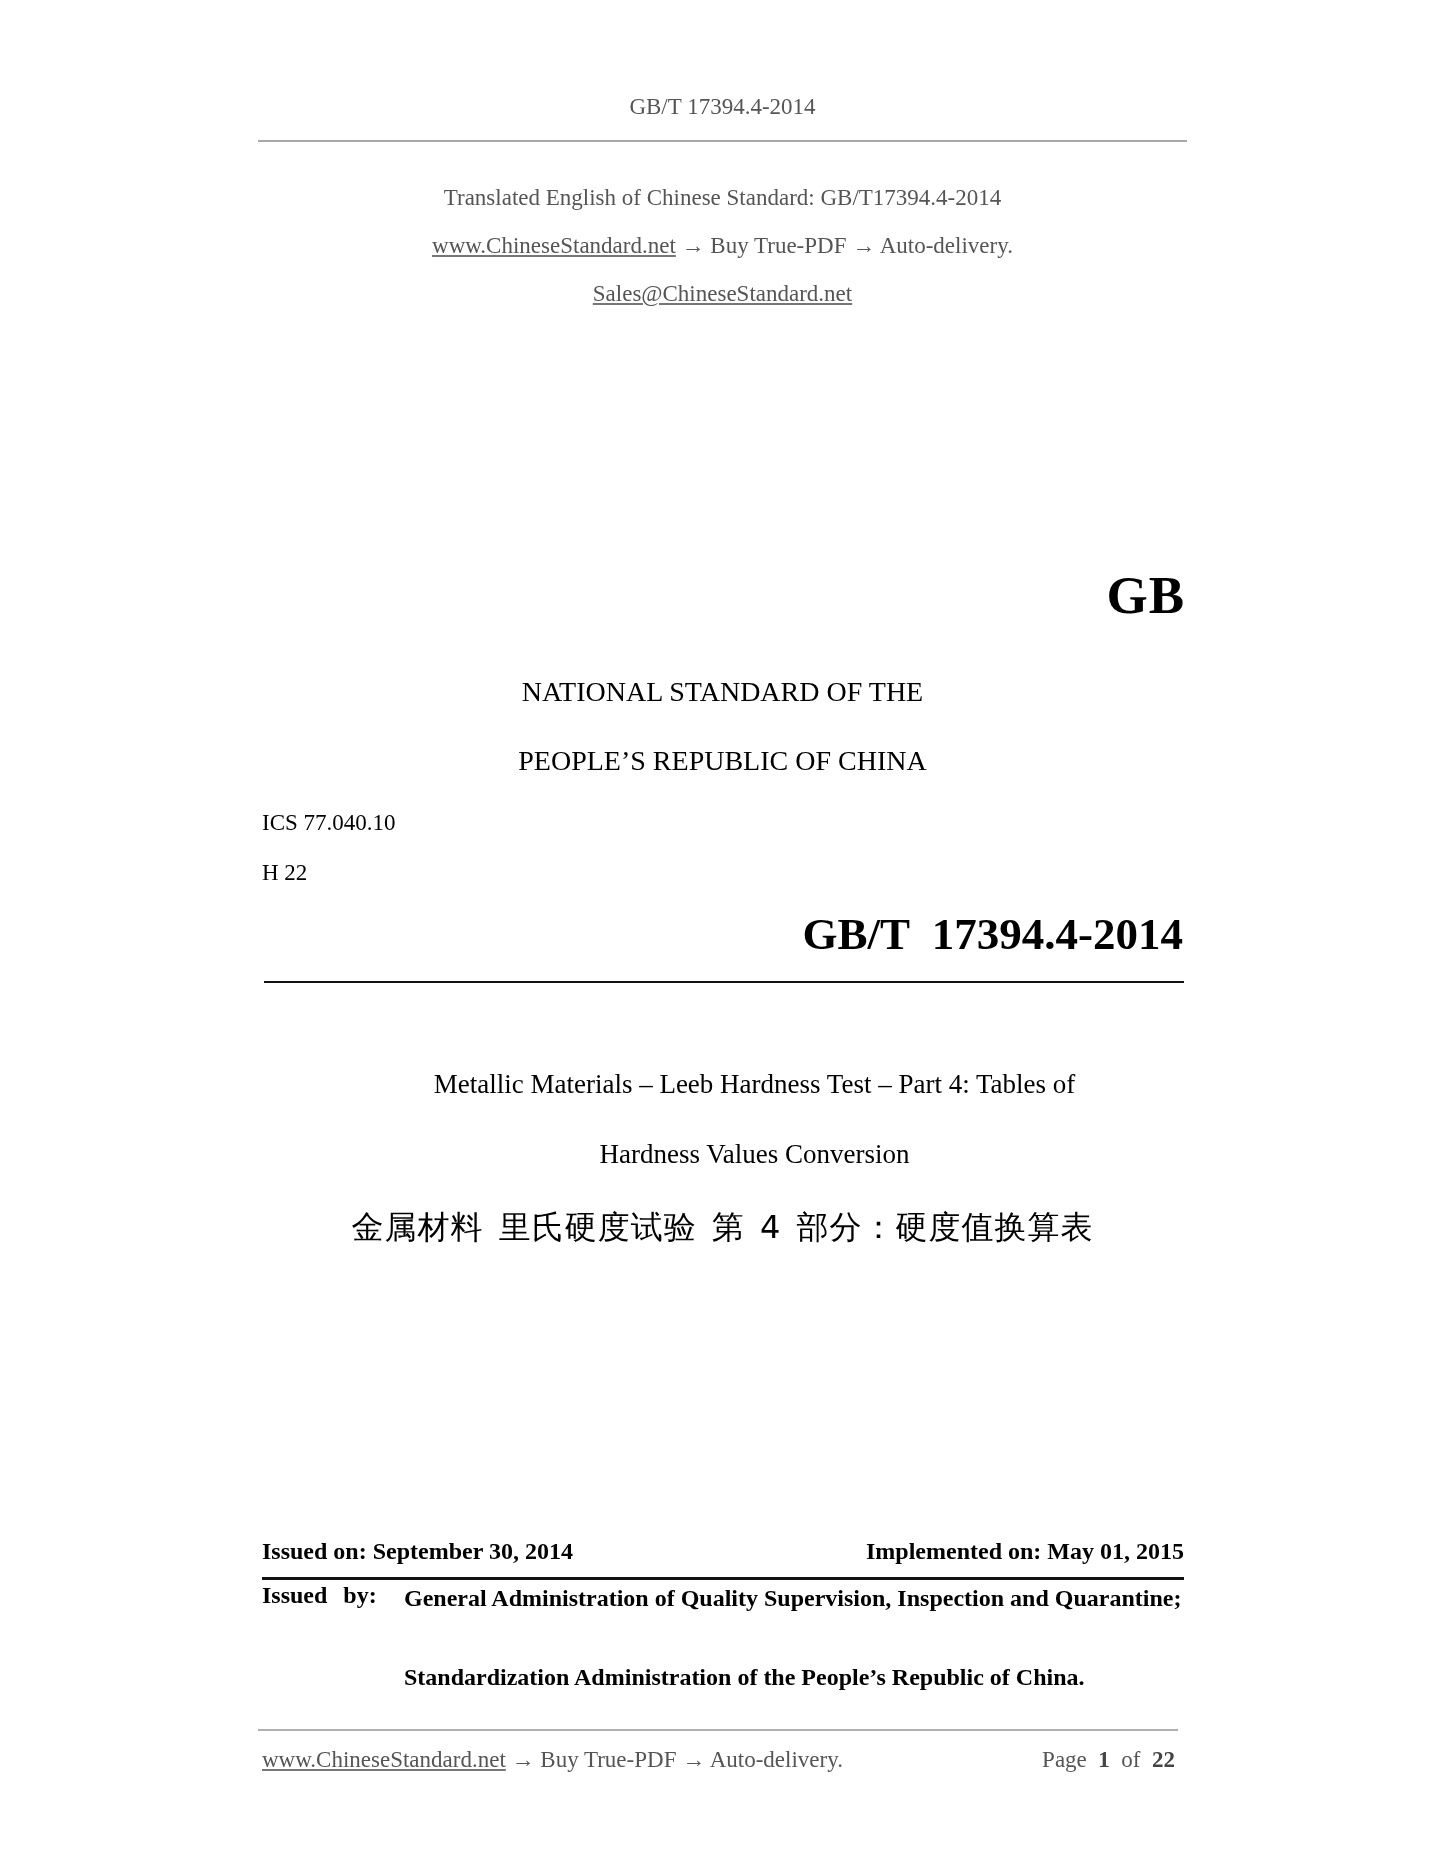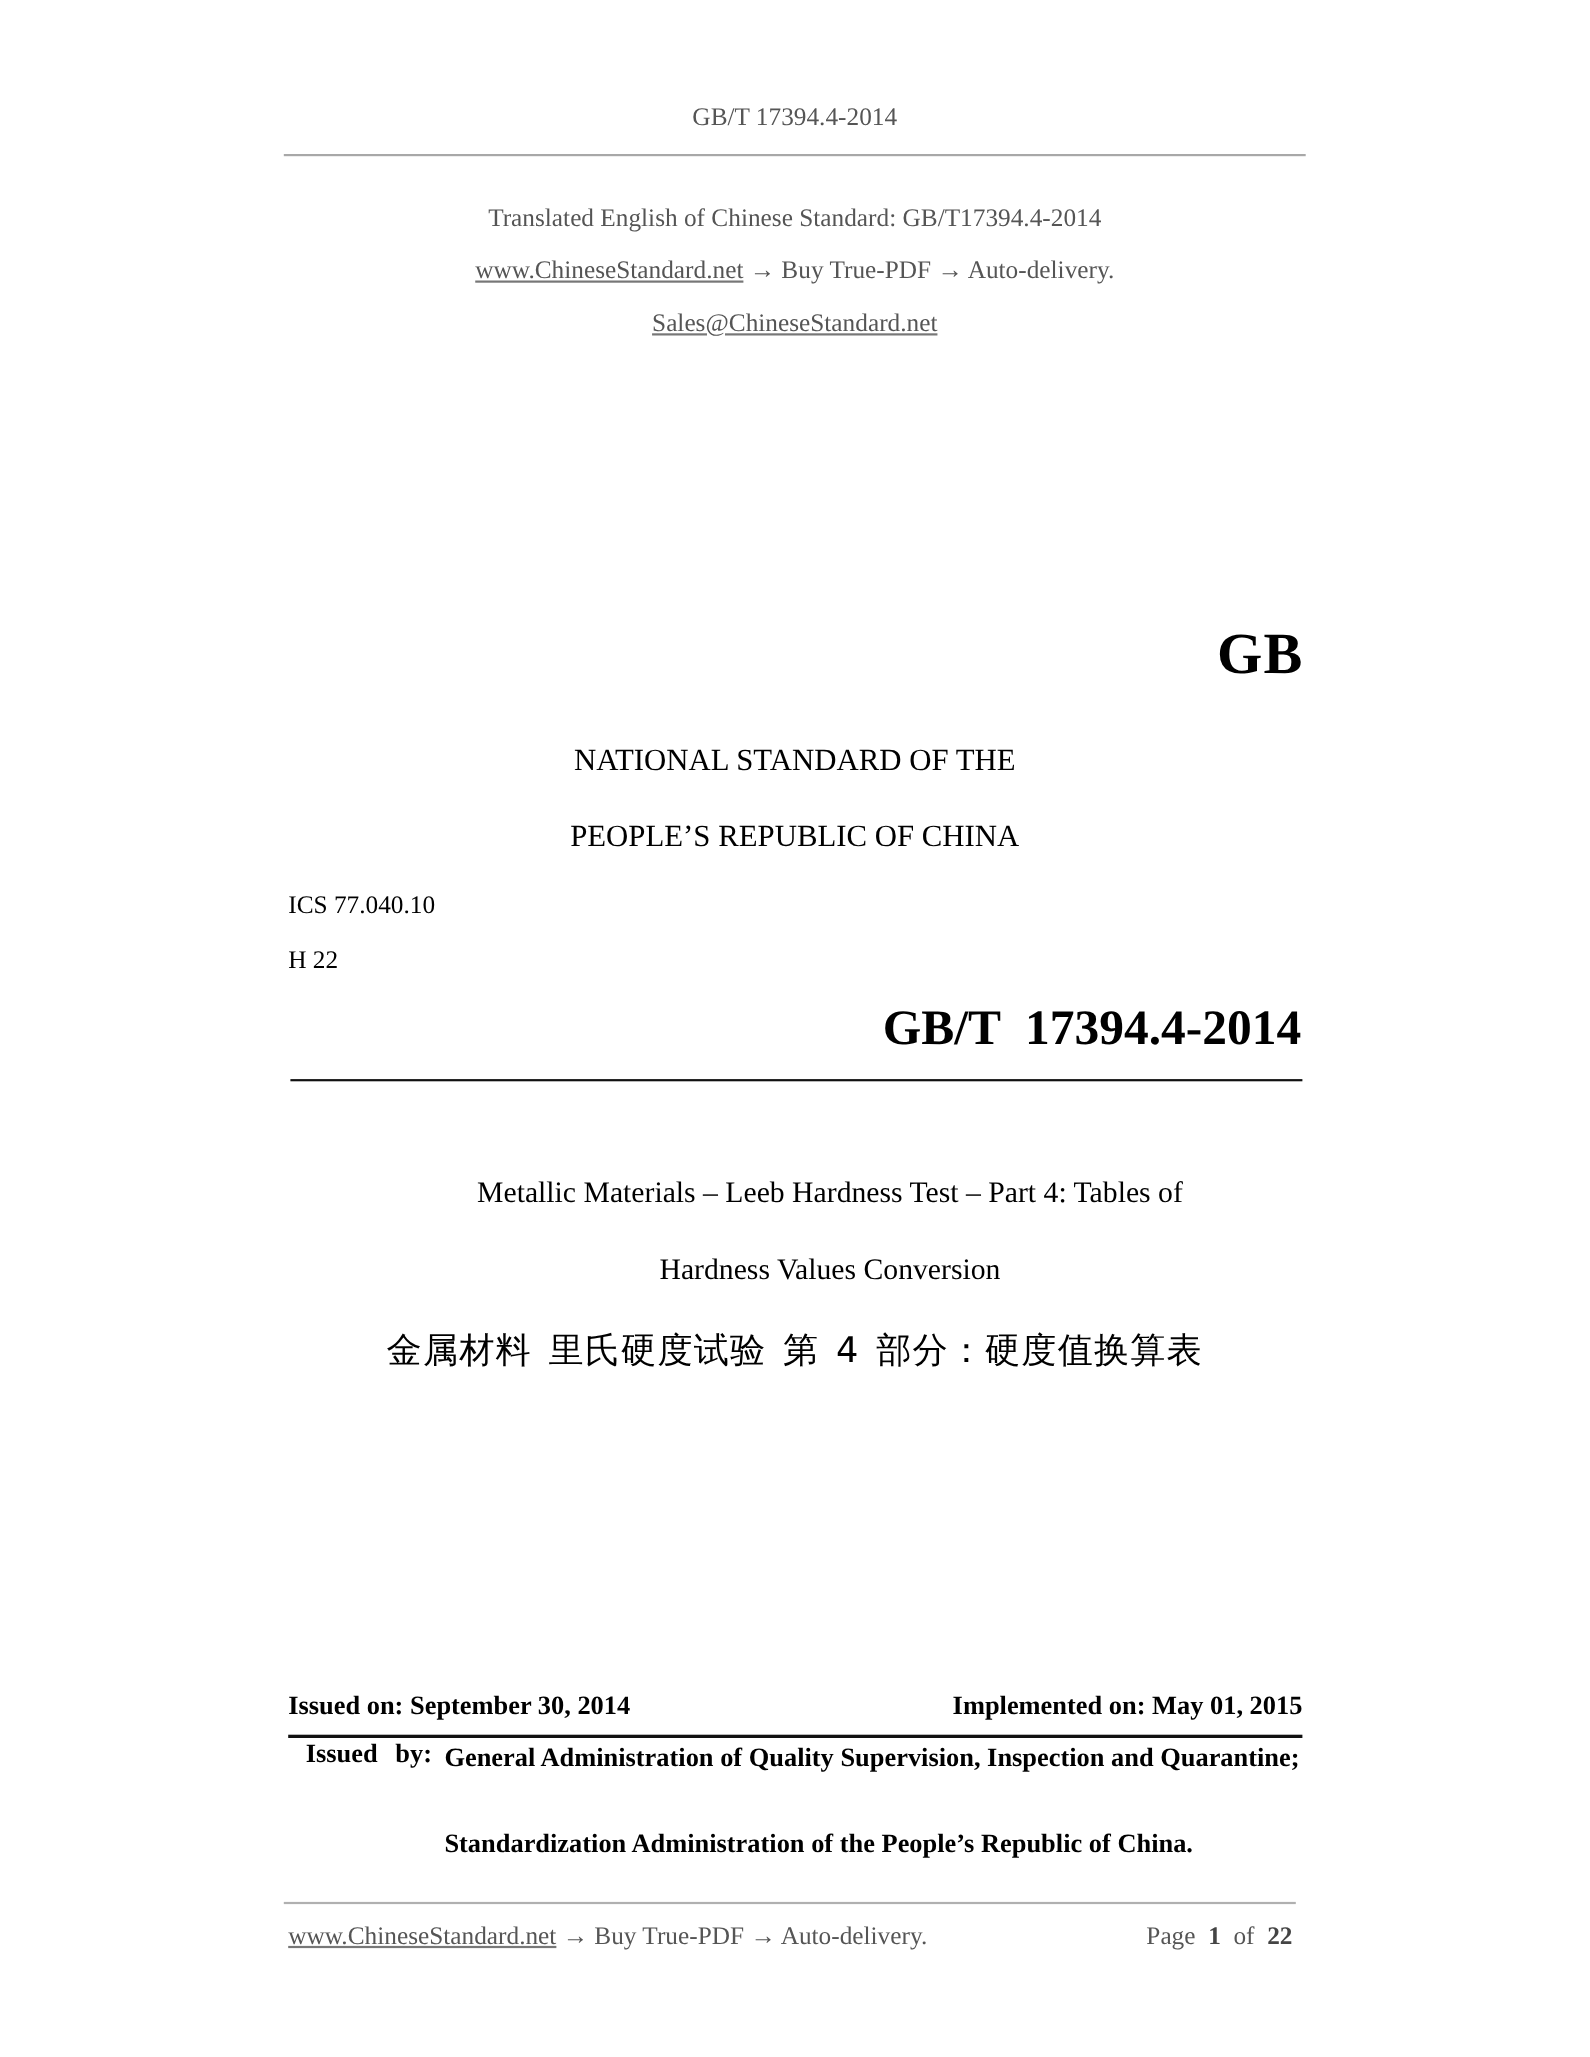--- a/index.html
+++ b/index.html
@@ -20,21 +20,21 @@
     .gb-big { top: 565px; right: 260px; font-size: 53px; font-weight: bold; letter-spacing: 1px; }
     .ns { font-size: 28px; }
     .meta { left: 262px; font-size: 23px; }
     .stdnum { top: 908px; right: 262px; font-size: 45px; font-weight: bold; white-space: pre; }
     .title { font-size: 27px; font-weight: normal; margin-left: 32px; }
     .cn-title { font-family: "DejaVu Sans", sans-serif; font-size: 32px; top: 1206px; letter-spacing: 1px; word-spacing: 4px; }
 
     .issued { font-size: 24px; font-weight: bold; }
     .issued-row { position: absolute; left: 262px; width: 922px; top: 1538px; display: flex; justify-content: space-between; }
     .issued-by { position: absolute; left: 262px; width: 922px; top: 1582px; font-size: 24px; font-weight: bold; }
-    .issued-by .lbl { position: absolute; left: 0; top: 0; word-spacing: 10px; margin-left: 16px; }
+    .issued-by .lbl { position: absolute; left: 0; top: 0; word-spacing: 10px; }
     .issued-by .val { position: absolute; left: 142px; width: 780px; top: 0; text-align: justify; text-align-last: left; line-height: 33px; }
     .issued-by .val2 { position: absolute; left: 142px; top: 82px; }
 
     .footer { top: 1747px; font-size: 23px; }
     .footer-left { left: 262px; }
     .footer-right { right: 270px; margin-left: 28px; }
     .footer-right b { color: #444; }
   </style>
 </head>
 <body>

